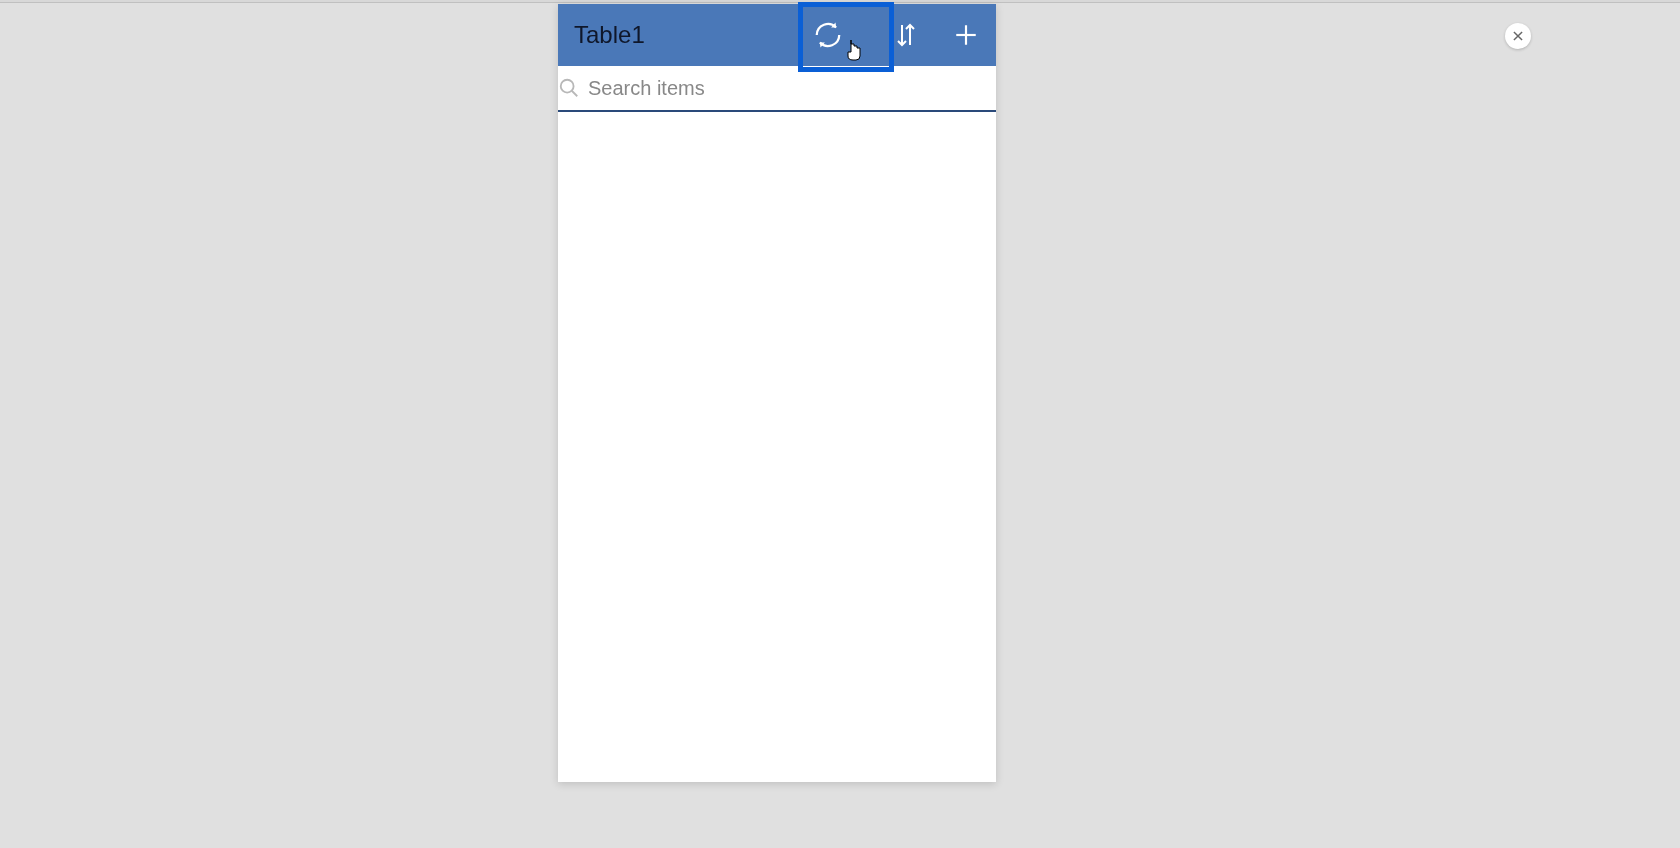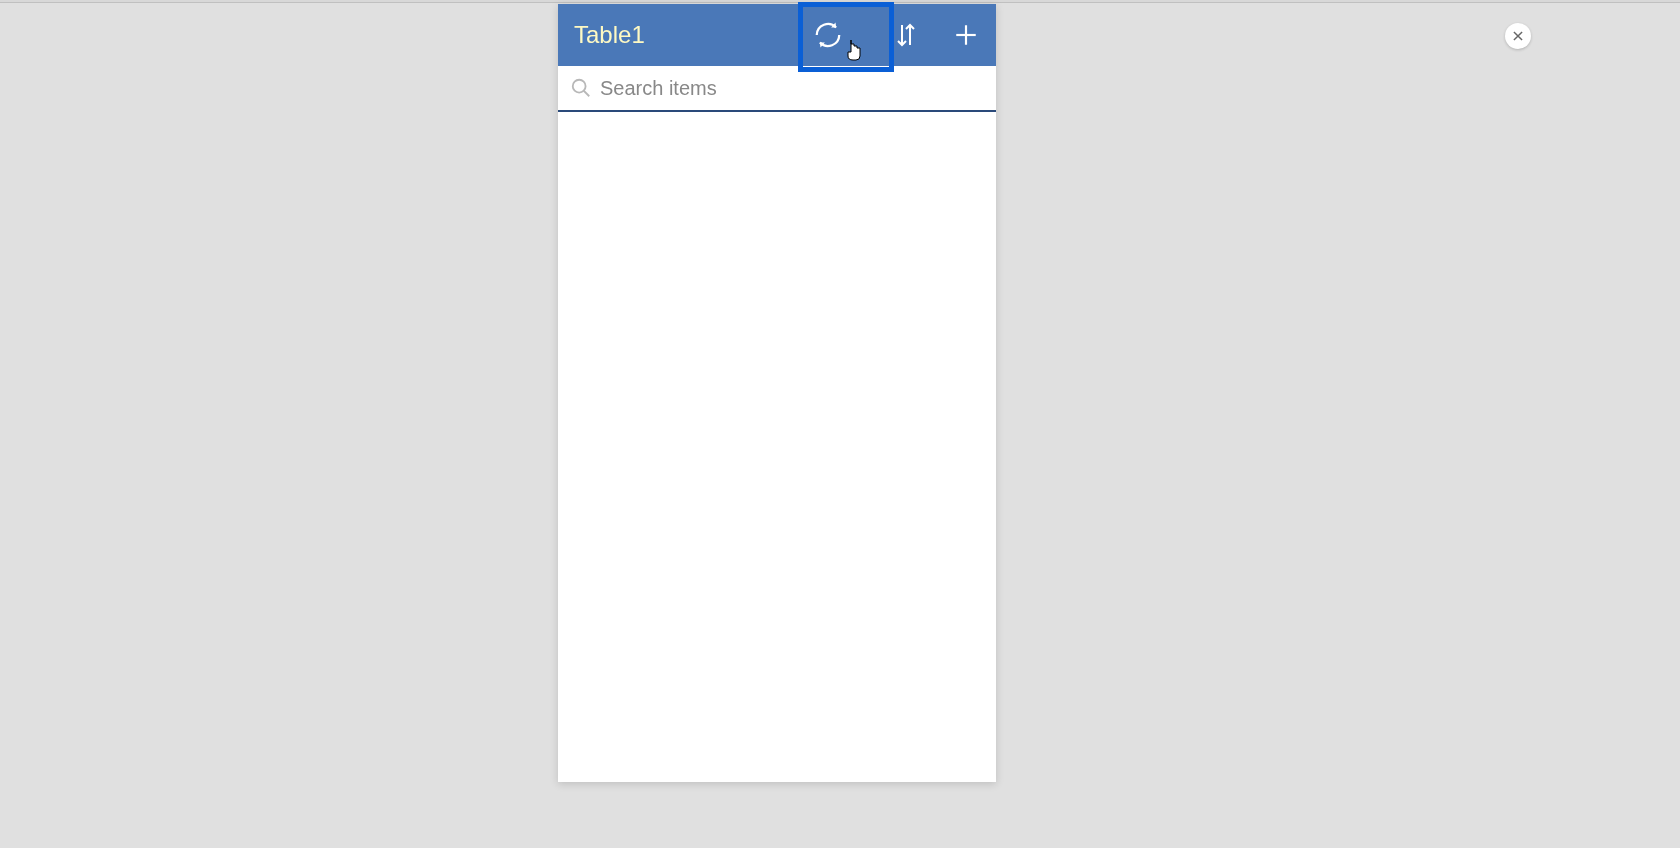--- a/index.html
+++ b/index.html
@@ -37,21 +37,21 @@
     }
     .panel-header {
       background: #4a78b8;
       height: 62px;
       display: flex;
       align-items: center;
       padding-left: 16px;
       position: relative;
     }
     .panel-title {
-      color: #fef9c3;
+      color: #0f172a;
       font-size: 24px;
       font-weight: 400;
       flex: 1;
     }
     .header-actions {
       display: flex;
       align-items: center;
       height: 100%;
     }
     .header-button {
@@ -73,21 +73,21 @@
       pointer-events: none;
       z-index: 10;
     }
     .refresh-button {
       width: 96px;
     }
     .search-bar {
       height: 46px;
       display: flex;
       align-items: center;
-      padding: 0 12px;
+      padding: 0 0;
       border-bottom: 2px solid #2a4a7a;
     }
     .search-icon {
       color: #b8b8b8;
       margin-right: 8px;
     }
     .search-input {
       border: none;
       outline: none;
       font-size: 20px;

